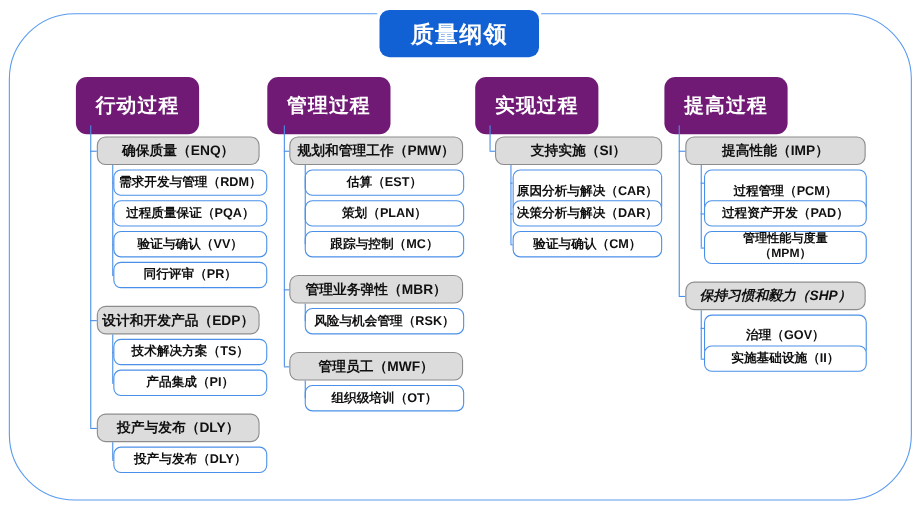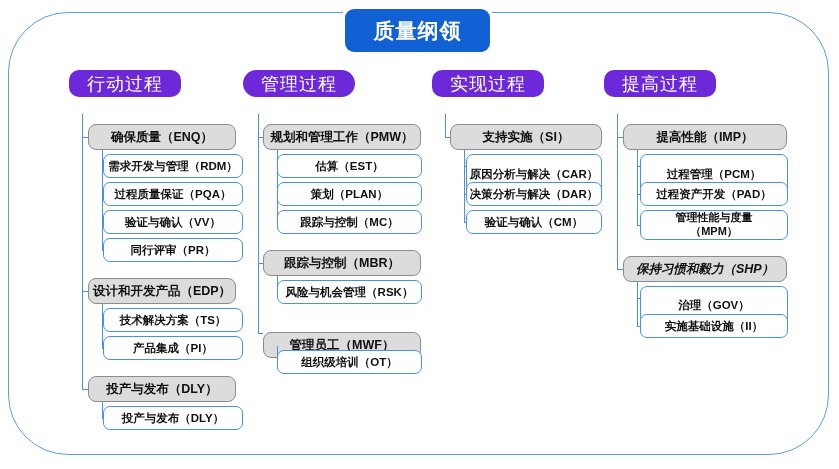--- a/index.html
+++ b/index.html
@@ -40,27 +40,27 @@
     color:#ffffff;
     font-size:21px;
     font-weight:bold;
     letter-spacing:1px;
     box-sizing:border-box;
   }
 
   
   .col-head{
     position:absolute;
-    height:27px;
-    background:#6d28d9;
+    height:52px;
+    background:#701a75;
     border-radius:10px;
     display:flex;align-items:center;justify-content:center;
     color:#ffffff;
     font-size:18px;
-    font-weight:normal;
+    font-weight:bold;
     letter-spacing:1px;
     box-sizing:border-box;
   }
 
   
   .group-box{
     position:absolute;
     background:#dcdcdc;
     border:1.3px solid #8c8c8c;
     border-radius:8px;
@@ -125,36 +125,36 @@
       <div class="conn h" style="left:102px;top:320px;width:1px;"></div>
       <div class="leaf-box" style="left:103px;top:336px;width:140px;height:24px;">产品集成（PI）</div>
       <div class="conn h" style="left:102px;top:348px;width:1px;"></div>
       <div class="conn v" style="left:102px;top:304px;height:44px;"></div>
       <div class="group-box" style="left:88px;top:376px;width:148px;height:26px;">投产与发布（DLY）</div>
       <div class="conn h" style="left:82px;top:389px;width:6px;"></div>
       <div class="leaf-box" style="left:103px;top:406px;width:140px;height:24px;">投产与发布（DLY）</div>
       <div class="conn h" style="left:102px;top:418px;width:1px;"></div>
       <div class="conn v" style="left:102px;top:402px;height:16px;"></div>
       <div class="conn v" style="left:82px;top:114px;height:275px;"></div>
-      <div class="col-head" style="left:243px;top:70px;width:112px;border-radius:17px;">管理过程</div>
+      <div class="col-head" style="left:243px;top:70px;width:112px;">管理过程</div>
       <div class="group-box" style="left:263px;top:124px;width:158px;height:26px;">规划和管理工作（PMW）</div>
       <div class="conn h" style="left:258px;top:137px;width:5px;"></div>
       <div class="leaf-box" style="left:277px;top:154px;width:145px;height:24px;">估算（EST）</div>
       <div class="conn h" style="left:277px;top:166px;width:0px;"></div>
       <div class="leaf-box" style="left:277px;top:182px;width:145px;height:24px;">策划（PLAN）</div>
       <div class="conn h" style="left:277px;top:194px;width:0px;"></div>
       <div class="leaf-box" style="left:277px;top:210px;width:145px;height:24px;">跟踪与控制（MC）</div>
       <div class="conn h" style="left:277px;top:222px;width:0px;"></div>
       <div class="conn v" style="left:277px;top:150px;height:72px;"></div>
-      <div class="group-box" style="left:263px;top:250px;width:158px;height:26px;">跟踪与控制（MBR）</div>
+      <div class="group-box" style="left:263px;top:250px;width:158px;height:26px;">管理业务弹性（MBR）</div>
       <div class="conn h" style="left:258px;top:263px;width:5px;"></div>
       <div class="leaf-box" style="left:277px;top:280px;width:145px;height:24px;">风险与机会管理（RSK）</div>
       <div class="conn h" style="left:277px;top:292px;width:0px;"></div>
       <div class="conn v" style="left:277px;top:276px;height:16px;"></div>
-      <div class="group-box" style="left:263px;top:332px;width:158px;height:26px;">管理员工（MWF）</div>
+      <div class="group-box" style="left:263px;top:320px;width:158px;height:26px;">管理员工（MWF）</div>
       <div class="conn h" style="left:258px;top:333px;width:5px;"></div>
       <div class="leaf-box" style="left:277px;top:350px;width:145px;height:24px;">组织级培训（OT）</div>
       <div class="conn h" style="left:277px;top:362px;width:0px;"></div>
       <div class="conn v" style="left:277px;top:346px;height:16px;"></div>
       <div class="conn v" style="left:258px;top:114px;height:219px;"></div>
       <div class="col-head" style="left:432px;top:70px;width:112px;text-align:right;">实现过程</div>
       <div class="group-box" style="left:450px;top:124px;width:152px;height:26px;">支持实施（SI）</div>
       <div class="conn h" style="left:445px;top:137px;width:5px;"></div>
       <div class="leaf-box" style="left:466px;top:154px;width:136px;height:41px;">原因分析与解决（CAR）</div>
       <div class="conn h" style="left:464px;top:166px;width:2px;"></div>

